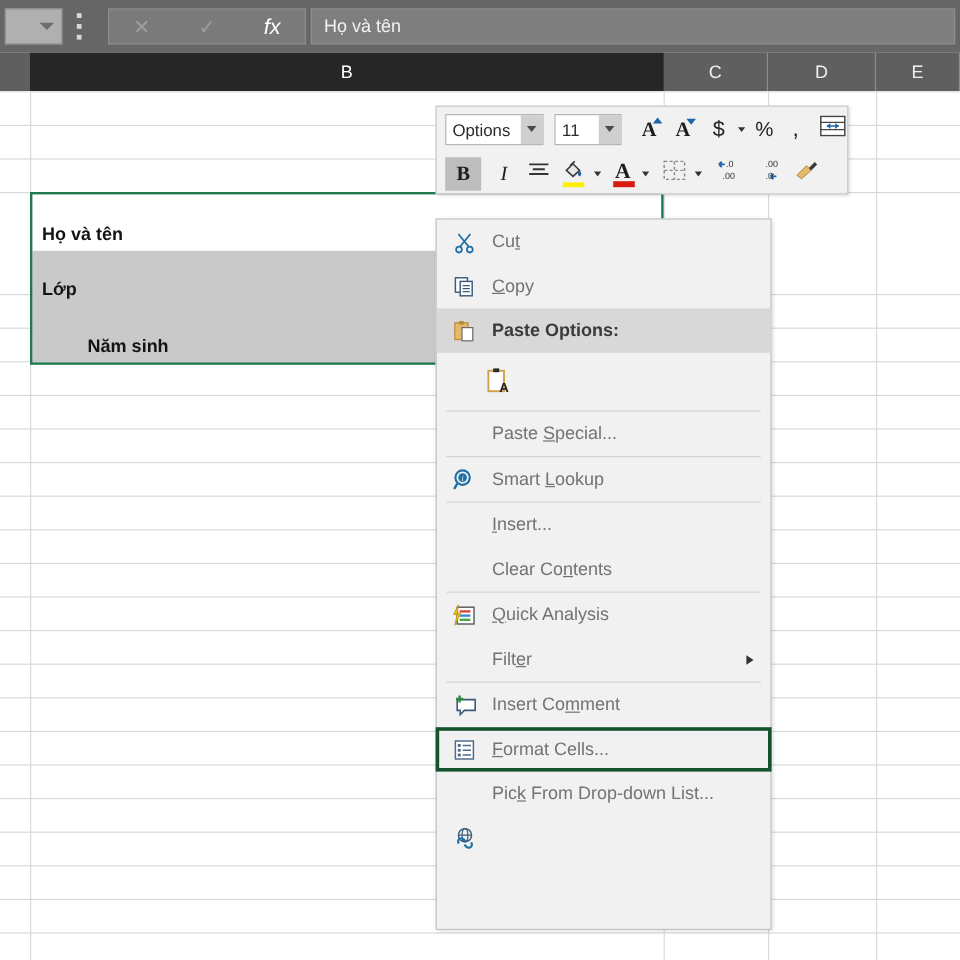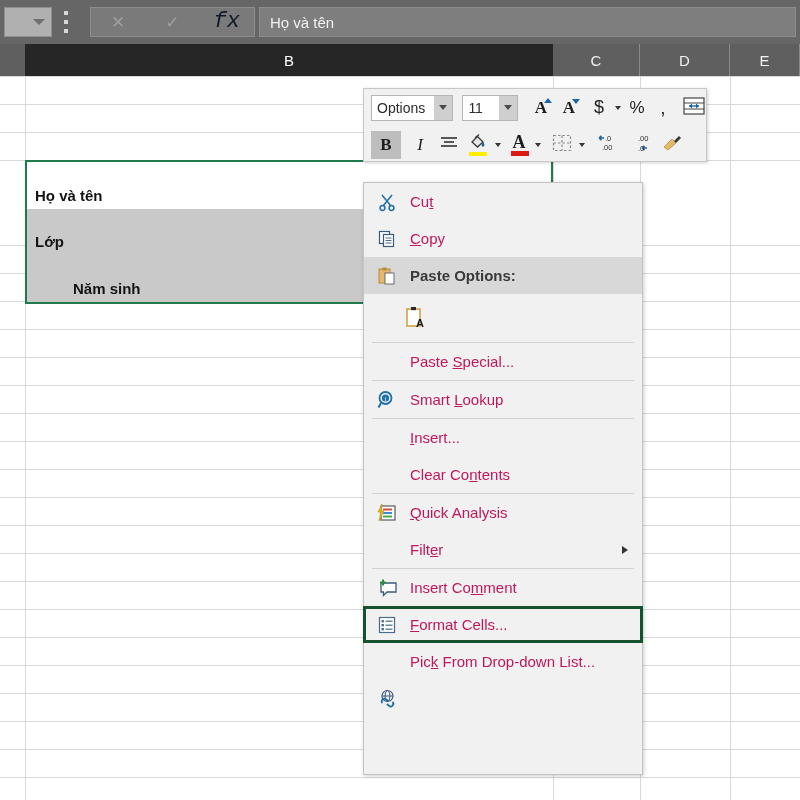--- a/index.html
+++ b/index.html
@@ -38,22 +38,22 @@
 
   .fx-group {
     position: absolute; left: 90px; top: 7px; width: 165px; height: 30px;
     background: #7a7a7a; border: 1px solid #8d8d8d;
     display: flex; align-items: center;
   }
   .fx-btn {
     flex: 1; text-align: center; color: #9e9e9e;
     font-size: 17px; line-height: 1;
   }
-  .fx-btn.fx-italic { color: #0f172a; font-style: italic;
-    font-family: Liberation Mono, monospace; font-size: 22px; }
+  .fx-btn.fx-italic { color: #ffffff; font-style: italic;
+    font-family: Liberation Sans, sans-serif; font-size: 18px; }
 
   .formula-input {
     position: absolute; left: 259px; top: 7px; width: 537px; height: 30px;
     background: #7e7e7e; border: 1px solid #8d8d8d;
     display: flex; align-items: center; padding-left: 10px;
     color: #f2f2f2; font-size: 15px;
   }
 
   
   .col-head-row {
@@ -144,21 +144,21 @@
   .colorbar { position: absolute; left: 4px; bottom: 3px; width: 18px; height: 4px; }
 
   
   .ctx-menu {
     position: absolute; left: 363px; top: 182px; width: 280px; height: 593px;
     background: #f1f1f1; border: 1px solid #c4c4c4;
     box-shadow: 1px 1px 4px rgba(0,0,0,0.2);
   }
   .mi {
     position: relative; height: 37px; display: flex; align-items: center;
-    padding-left: 8px; font-size: 15px; color: #be185d;
+    padding-left: 8px; font-size: 15px; color: #737373;
   }
   .mi .ico {
     width: 30px; height: 22px; display: flex; align-items: center;
     justify-content: center; flex: none;
   }
   .mi .lbl { margin-left: 8px; white-space: nowrap; }
   .mi .lbl u { text-decoration: underline; }
   .mi.header-row { background: #d8d8d8; font-weight: bold; color: #3a3a3a; }
   .mi .subarrow {
     position: absolute; right: 14px; top: 50%; transform: translateY(-50%);

